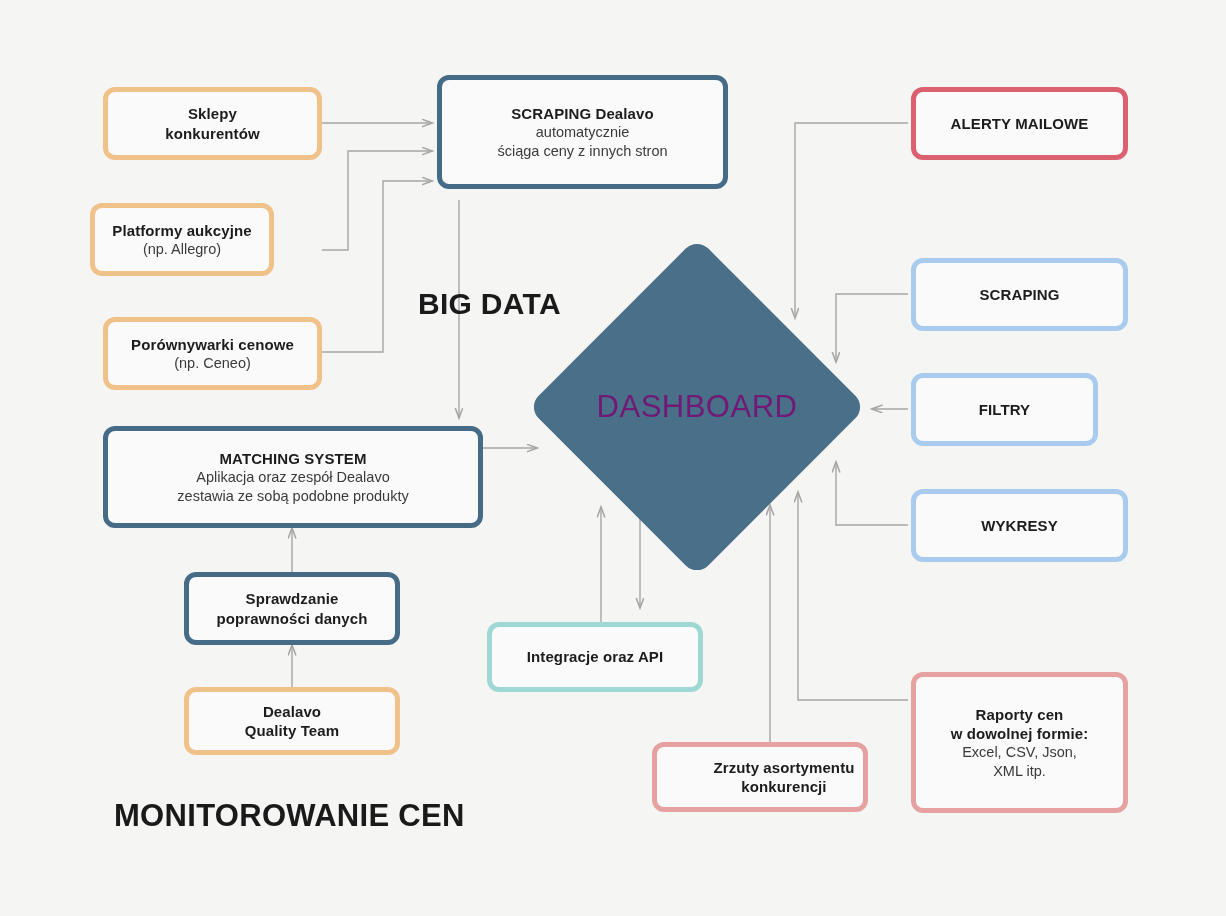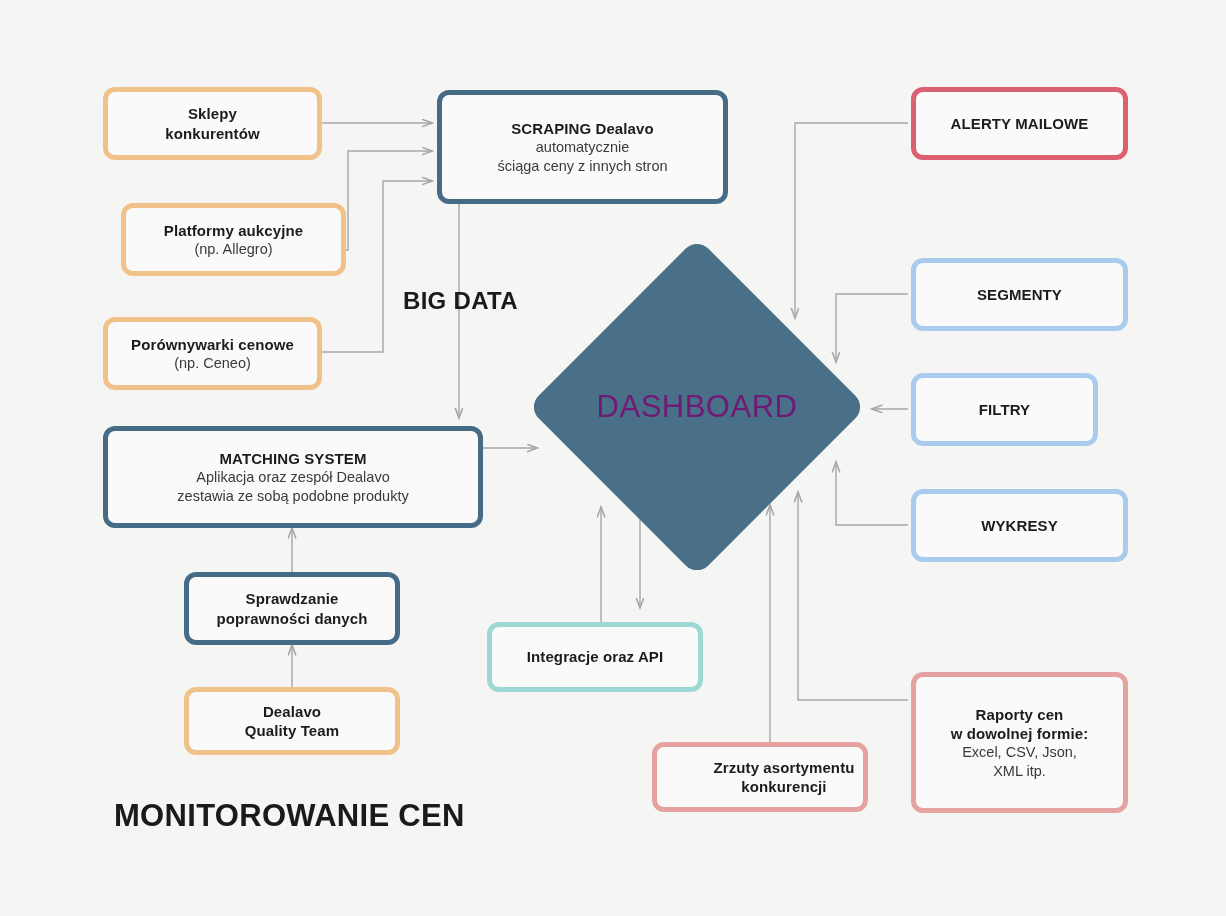--- a/index.html
+++ b/index.html
@@ -81,23 +81,23 @@
     font-size: 31px;
     letter-spacing: 0.5px;
     font-weight: normal;
   }
   .big-title {
     position: absolute;
     font-weight: bold;
     color: #1a1a1a;
   }
   #bigdata-title {
-    left: 403px;
+    left: 418px;
     top: 287px;
-    font-size: 24px;
+    font-size: 30px;
     letter-spacing: 0.3px;
   }
   #monitoring-title {
     left: 114px;
     top: 798px;
     font-size: 31px;
     letter-spacing: 0.3px;
   }
 </style>
 </head>
@@ -143,31 +143,31 @@
 
       <path d="M640,495 L640,608"></path>
     </g>
   </svg>
 
   <div class="node b-orange" style="left:103px; top:87px; width:219px; height:73px;">
     <div class="t-strong">Sklepy</div>
     <div class="t-strong">konkurentów</div>
   </div>
 
-  <div class="node b-orange" style="left:121px; top:203px; width:225px; height:73px;justify-content:center;">
+  <div class="node b-orange" style="left:90px; top:203px; width:184px; height:73px;justify-content:center;">
     <div class="t-strong">Platformy aukcyjne</div>
     <div class="t-light">(np. Allegro)</div>
   </div>
 
   <div class="node b-orange" style="left:103px; top:317px; width:219px; height:73px;">
     <div class="t-strong">Porównywarki cenowe</div>
     <div class="t-light">(np. Ceneo)</div>
   </div>
 
-  <div class="node b-navy" style="left:437px; top:90px; width:291px; height:114px;">
+  <div class="node b-navy" style="left:437px; top:75px; width:291px; height:114px;">
     <div class="t-strong">SCRAPING Dealavo</div>
     <div class="t-light">automatycznie</div>
     <div class="t-light">ściąga ceny z innych stron</div>
   </div>
 
   <div class="big-title" id="bigdata-title">BIG DATA</div>
 
   <div class="node b-navy" style="left:103px; top:426px; width:380px; height:102px;">
     <div class="t-strong">MATCHING SYSTEM</div>
     <div class="t-light">Aplikacja oraz zespół Dealavo</div>
@@ -187,21 +187,21 @@
   <div id="diamond">
     <div class="shape"></div>
     <div class="label">DASHBOARD</div>
   </div>
 
   <div class="node b-red" style="left:911px; top:87px; width:217px; height:73px;">
     <div class="t-strong">ALERTY MAILOWE</div>
   </div>
 
   <div class="node b-blue" style="left:911px; top:258px; width:217px; height:73px;">
-    <div class="t-strong">SEGMENTY</div>
+    <div class="t-strong">SCRAPING</div>
   </div>
 
   <div class="node b-blue" style="left:911px; top:373px; width:187px; height:73px;">
     <div class="t-strong">FILTRY</div>
   </div>
 
   <div class="node b-blue" style="left:911px; top:489px; width:217px; height:73px;">
     <div class="t-strong">WYKRESY</div>
   </div>
 

